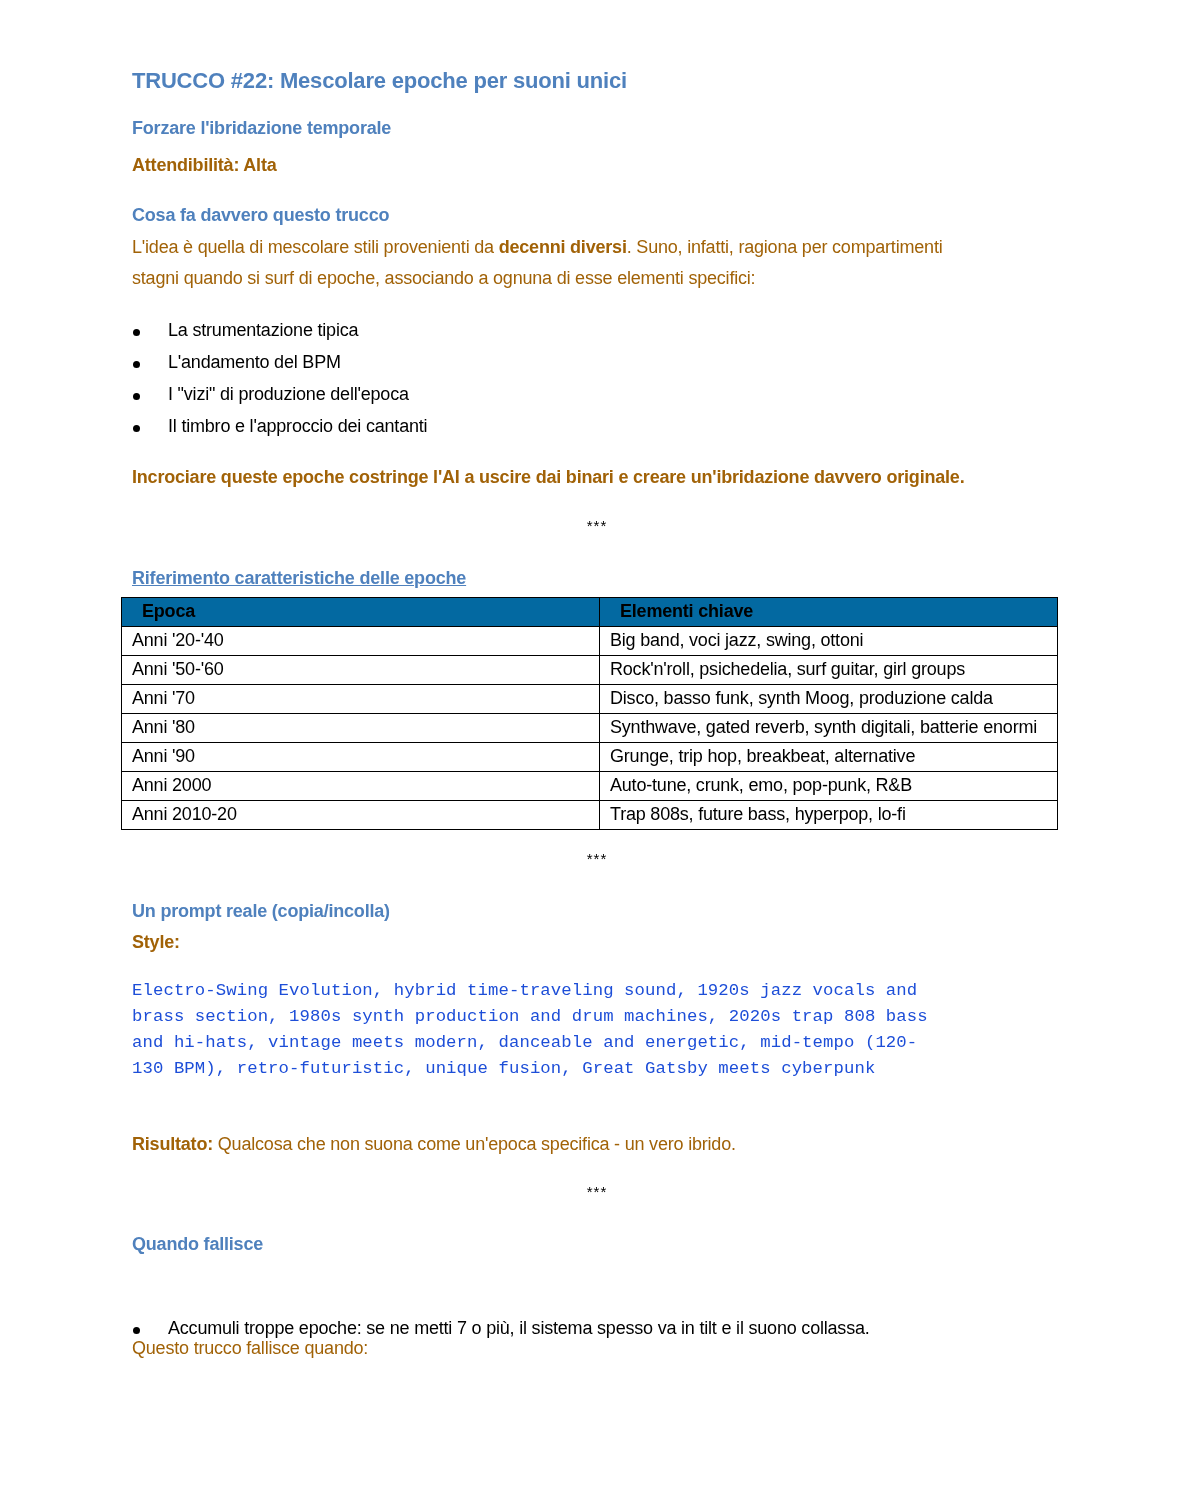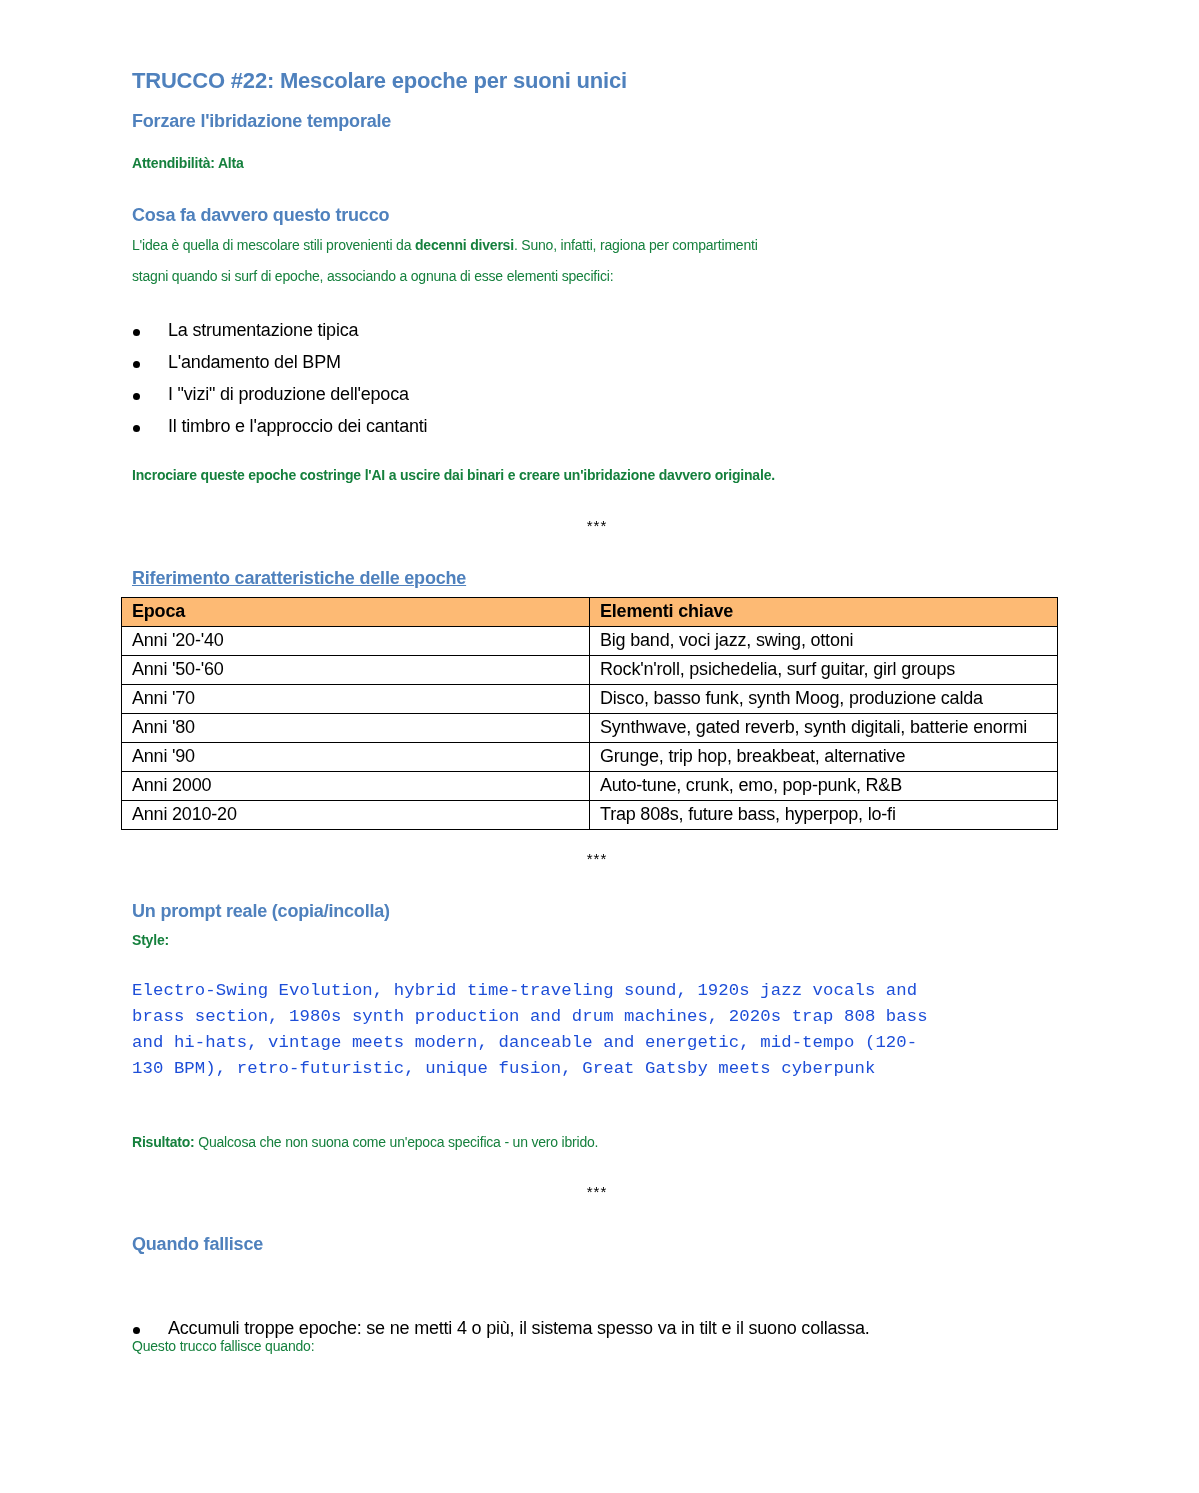--- a/index.html
+++ b/index.html
@@ -4,52 +4,52 @@
   <style>
     html, body { margin: 0; padding: 0; background: #ffffff; }
     body {
       width: 1199px; height: 1493px; position: relative; overflow: hidden;
       font-family: "Liberation Sans", sans-serif; color: #000;
     }
     .page { position: absolute; left: 132px; top: 0; width: 930px; }
     .abs { position: absolute; margin: 0; white-space: nowrap; }
     .h1 { font-size: 22px; font-weight: bold; color: #4f81bd; letter-spacing: -0.2px; }
     .h2 { font-size: 18px; font-weight: bold; color: #4f81bd; letter-spacing: -0.2px; }
-    .body { font-size: 14px; color: #15803d; letter-spacing: -0.2px; }
+    .body { font-size: 18px; color: #a16207; letter-spacing: -0.2px; }
     .bold { font-weight: bold; }
     .sep { font-size: 15px; width: 100%; text-align: center; left: 0; letter-spacing: 1px; }
     ul.bullets { list-style: none; padding: 0; margin: 0; }
     ul.bullets li { position: absolute; left: 0; font-size: 18px; letter-spacing: -0.2px; white-space: nowrap; }
     ul.bullets li .dot {
       position: absolute; left: 1px; top: 9px; width: 7px; height: 7px; border-radius: 50%; background: #000;
     }
     ul.bullets li .txt { position: absolute; left: 36px; top: 0; }
     table.epochs {
       position: absolute; left: -11px; top: 597px; width: 937px;
       border-collapse: collapse; font-size: 18px; letter-spacing: -0.2px;
     }
     table.epochs th, table.epochs td {
       border: 1.5px solid #000; text-align: left; vertical-align: top;
       padding: 1px 10px 2px 10px; line-height: 25px;
     }
-    table.epochs th { background: #fdba74; font-weight: bold; }
+    table.epochs th { background: #0369a1; font-weight: bold; padding-left: 20px; }
     table.epochs th:first-child, table.epochs td:first-child { width: 447px; }
     .mono {
       font-family: "Liberation Mono", monospace; font-size: 17.3px; color: #1d4ed8;
       line-height: 26px; white-space: pre; letter-spacing: 0.1px;
     }
   </style>
 </head>
 <body>
 
 <div class="page">
 
   <h1 class="abs h1" style="top:68px;">TRUCCO #22: Mescolare epoche per suoni unici</h1>
 
-  <h2 class="abs h2" style="top:111px;">Forzare l'ibridazione temporale</h2>
+  <h2 class="abs h2" style="top:118px;">Forzare l'ibridazione temporale</h2>
   <p class="abs body bold" style="top:155px;">Attendibilità: Alta</p>
 
   <h2 class="abs h2" style="top:205px;">Cosa fa davvero questo trucco</h2>
   <p class="abs body" style="top:237px;"><span>L'idea è quella di mescolare stili provenienti da </span><span class="bold">decenni diversi</span><span>. Suno, infatti, ragiona per compartimenti</span></p>
   <p class="abs body" style="top:268px;">stagni quando si surf di epoche, associando a ognuna di esse elementi specifici:</p>
 
   <ul class="bullets">
     <li style="top:320px;">
         <span class="dot"></span>
         <span class="txt">La strumentazione tipica</span>
@@ -128,17 +128,17 @@
   <p class="abs body" style="top:1134px;"><span class="bold">Risultato:</span><span> Qualcosa che non suona come un'epoca specifica - un vero ibrido.</span></p>
 
   <p class="abs sep" style="top:1183px;">***</p>
 
   <h2 class="abs h2" style="top:1234px;">Quando fallisce</h2>
   <p class="abs body" style="top:1338px;">Questo trucco fallisce quando:</p>
 
   <ul class="bullets">
     <li style="top:1318px;">
         <span class="dot"></span>
-        <span class="txt">Accumuli troppe epoche: se ne metti 4 o più, il sistema spesso va in tilt e il suono collassa.</span>
+        <span class="txt">Accumuli troppe epoche: se ne metti 7 o più, il sistema spesso va in tilt e il suono collassa.</span>
       </li>
   </ul>
 
 </div>
 
 </body></html>

